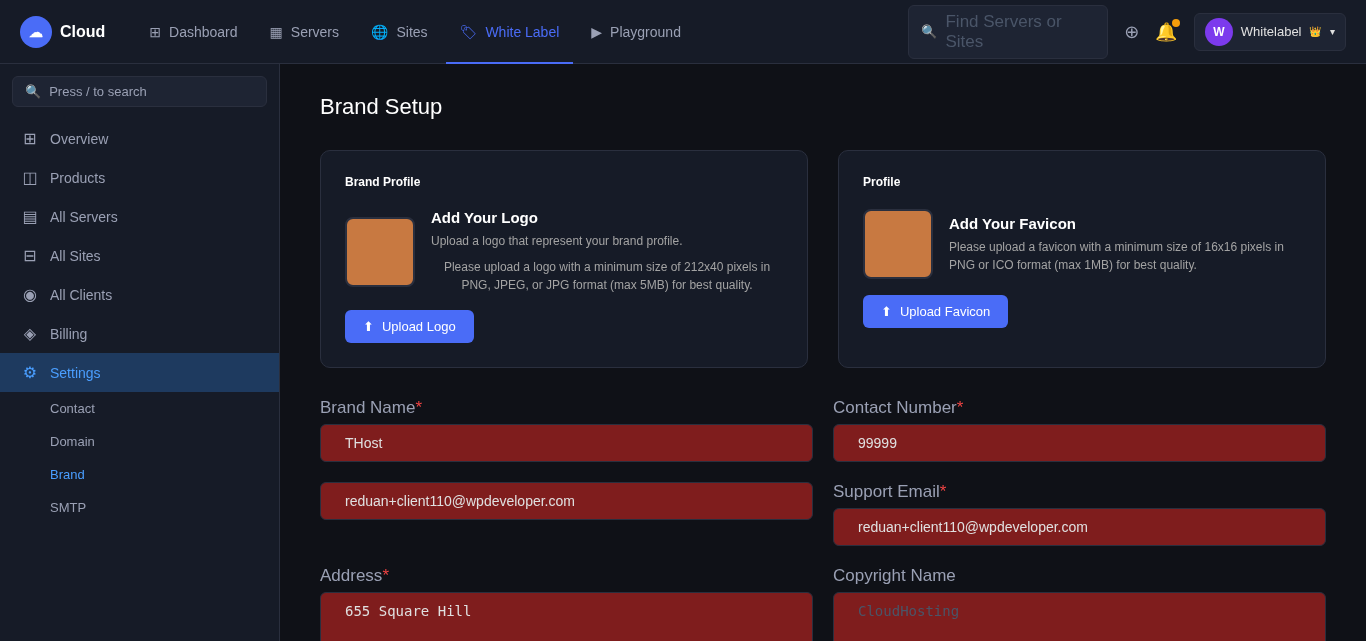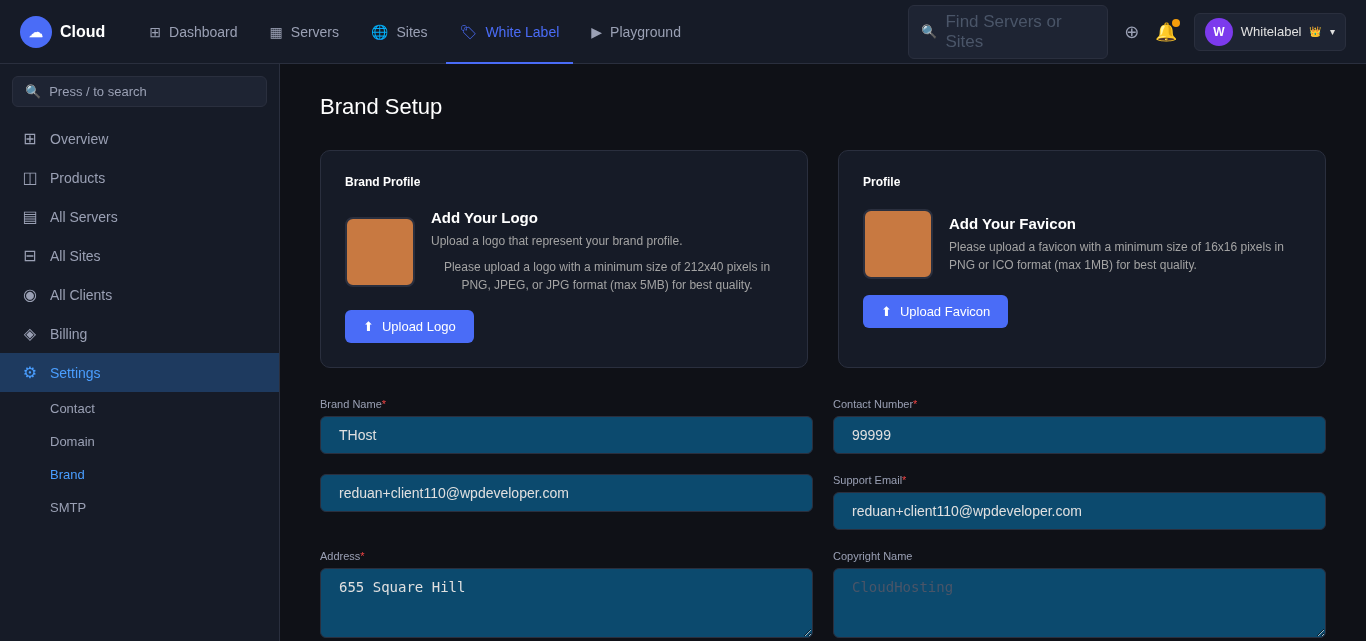--- a/index.html
+++ b/index.html
@@ -76,25 +76,25 @@
     }
     .upload-text h3 { font-size: 15px; font-weight: 600; color: #fff; margin-bottom: 6px; }
     .upload-text p { font-size: 12px; color: #a3a3a3; line-height: 1.5; }
     .upload-btn {
       display: flex; align-items: center; gap: 8px; background: #4a6cf7;
       color: #fff; border: none; border-radius: 6px; padding: 9px 18px;
       font-size: 13px; cursor: pointer; font-weight: 500;
     }
     .form-row { display: grid; grid-template-columns: 1fr 1fr; gap: 20px; margin-bottom: 20px; }
     .form-group { display: flex; flex-direction: column; gap: 6px; }
-    .form-label { font-size: 11px; color: #9aa0b4; }
+    .form-label { font-size: 17px; color: #9aa0b4; }
     .form-label span.req { color: #ef4444; }
     .form-input {
-      background: #0c4a6e; border: 1px solid #2a2f3e; border-radius: 6px;
-      padding: 10px 18px; color: #e0e0e0; font-size: 14px; outline: none;
+      background: #7f1d1d; border: 1px solid #2a2f3e; border-radius: 6px;
+      padding: 10px 24px; color: #e0e0e0; font-size: 14px; outline: none;
       width: 100%;
     }
     .form-input::placeholder { color: #4a5568; }
     textarea.form-input { resize: vertical; min-height: 60px; }
 
     
     ::-webkit-scrollbar { width: 4px; }
     ::-webkit-scrollbar-track { background: transparent; }
     ::-webkit-scrollbar-thumb { background: #2a2f3e; border-radius: 2px; }
   </style>

